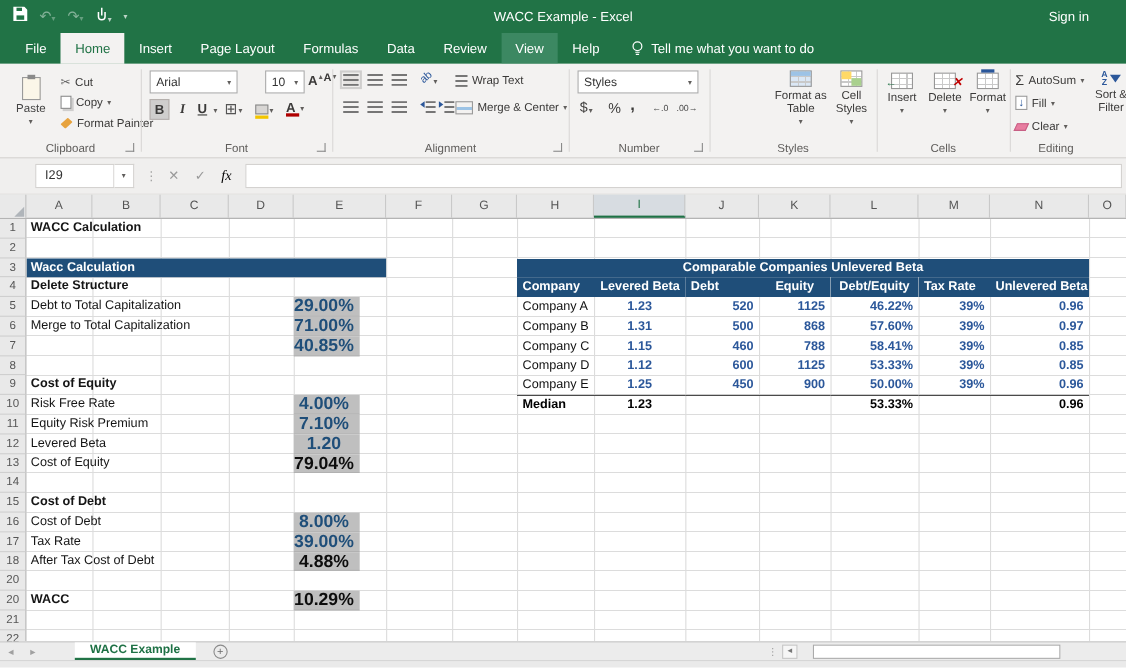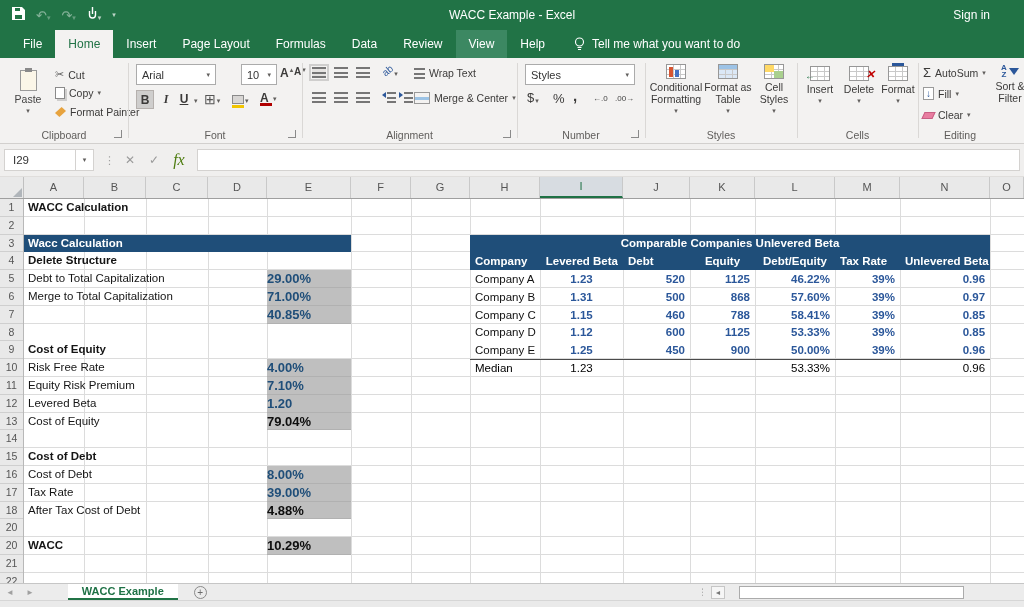--- a/index.html
+++ b/index.html
@@ -53,53 +53,53 @@
   .decb { font-size:8px; color:#444; line-height:9px; }
   .tri { display:inline-block; width:0; height:0; }
   .tri.r { border-top:3px solid transparent; border-bottom:3px solid transparent; border-left:4px solid #2b579a; }
   .tri.l { border-top:3px solid transparent; border-bottom:3px solid transparent; border-right:4px solid #2b579a; }
   .fontA { font-size:12px; font-weight:bold; color:#3b3a39; }
   .colorbar { display:block; height:3px; width:12px; margin-top:-2px; }
   .bucket { display:inline-block; width:12px; height:9px; background:#d8d6d4; border:1px solid #8a8a8a; position:relative; }
 
   
   .fbar { height:33px; background:#f0efee; border-bottom:1px solid #e0dedc; display:flex; align-items:center; padding:0 4px; gap:0; }
-  .namebox { width:72px; height:22px; background:#fff; border:1px solid #d4d2d0; font-size:11.5px; color:#333; display:flex; align-items:center; padding-left:8px; }
+  .namebox { width:72px; height:22px; background:#fff; border:1px solid #d4d2d0; font-size:11.5px; color:#333; display:flex; align-items:center; padding-left:8px;margin-left:28px; }
   .nb-car { width:18px; height:22px; background:#fff; border:1px solid #d4d2d0; border-left:none; display:flex; align-items:center; justify-content:center; }
   .fsep { color:#a0a0a0; font-size:11px; margin:0 10px; }
   .fbtns { display:flex; align-items:center; gap:14px; margin-right:12px; color:#9a9a9a; font-size:12px; }
-  .fx { font-family:"Liberation Serif", serif; font-style:italic; color:#4d7c0f; font-size:16px;text-align:right; }
+  .fx { font-family:"Liberation Serif", serif; font-style:italic; color:#000000; font-size:13px;text-align:right; }
   .finput { flex:1; height:22px; background:#fff; border:1px solid #d4d2d0; font-size:11.5px; padding-left:6px; }
 
   
   .colheads { height:22px; display:flex; background:#e9e9e9; border-bottom:1px solid #9f9f9f; }
   .corner { width:24px; border-right:1px solid #c0c0c0; position:relative; background:#e9e9e9; }
   .corner i { position:absolute; right:1px; bottom:1px; width:0; height:0; border-left:9px solid transparent; border-bottom:9px solid #b0b5ba; }
   .ch { border-right:1px solid #c9c9c9; font-size:11px; color:#555; text-align:center; line-height:21px; overflow:hidden; }
   .ch.sel { background:#d7dce1; border-bottom:2px solid #1e7145; line-height:19px; color:#217346; }
 
   .gridbody { position:relative; height:384px; background:#fff; overflow:hidden;
     background-image:repeating-linear-gradient(to bottom,transparent 0 16.9px,#dcdcdc 16.9px 17.8px); }
   .rowheads { position:absolute; left:0; top:0; bottom:0; width:24px; background:#e9e9e9; border-right:1px solid #b8b8b8; z-index:3; }
   .rn { height:17.8px; border-bottom:1px solid #cfcfcf; font-size:10.5px; color:#555; text-align:center; line-height:17px; }
   .vl { position:absolute; top:0; bottom:0; width:1px; background:#dcdcdc; }
 
   .lbl { position:absolute; left:25px; width:240px; height:17.8px; line-height:17.8px; font-size:11.5px; color:#151515; padding-left:3px; white-space:nowrap; z-index:2; }
   .lbl.b { font-weight:bold; }
-  .val { position:absolute; left:267px; width:84px; height:17.8px; line-height:17.8px; background:#bfbfbf; border-bottom:1px solid rgba(0,0,0,.07); text-align:left; padding-right:5px; font-size:13px; font-weight:bold; color:#1f4e79; z-index:2; }
+  .val { position:absolute; left:267px; width:60px; height:17.8px; line-height:17.8px; background:#bfbfbf; border-bottom:1px solid rgba(0,0,0,.07); text-align:center; padding-right:5px; font-size:16px; font-weight:bold; color:#1f4e79; z-index:2; }
   .val.k { color:#0d0d0d; }
   .banner { position:absolute; left:24px; width:327px; height:17.8px; line-height:17.8px; background:#1f4e79; color:#fff; font-weight:bold; font-size:11.5px; padding-left:4px; z-index:2; }
 
   .ctbl { position:absolute; left:470px; top:35.6px; width:520px; border-collapse:collapse; table-layout:fixed; font-size:11.5px; z-index:2; }
   .ctbl td { height:17.8px; padding:0 5px; white-space:nowrap; overflow:hidden; }
   .ct-title td { background:#1f4e79; color:#fff; font-weight:bold; text-align:center; }
   .ct-head td { background:#1f4e79; color:#fff; font-weight:bold; }
   .cname { color:#111; }
   .num { color:#2b579a; font-weight:bold; }
-  .ct-median td { font-weight:normal; color:#000; border-top:1px solid #4a4a4a; }
+  .ct-median td { font-weight:bold; color:#000; border-top:1px solid #4a4a4a; }
   .ta-c { text-align:center; } .ta-r { text-align:right; } .ta-l { text-align:left; }
 
   
   .sheetbar { height:17px; background:#ececec; border-top:1px solid #c6c6c6; display:flex; align-items:stretch; font-size:11px; position:relative; }
   .snav { color:#a0a0a0; font-size:8px; display:flex; align-items:center; padding:0 6px; }
   .stab { background:#fff; color:#1e7145; font-weight:bold; display:flex; align-items:center; padding:0 14px; border-bottom:2px solid #217346; margin-left:28px; }
   .addsheet { display:flex; align-items:center; margin-left:16px; }
   .pluscirc { width:13px; height:13px; border:1px solid #8a8a8a; border-radius:50%; color:#6a6a6a; font-size:10px; line-height:11px; text-align:center; }
   .hscroll { position:absolute; right:0; top:0; bottom:0; left:698px; display:flex; align-items:center; }
   .hdots { color:#9a9a9a; font-size:9px; margin-right:4px; }
@@ -285,28 +285,20 @@
       </div>
     <div class="fbtn" style="left:98px;top:36px">
         <span class="decb">.00→</span>
       </div>
     <div class="glabel">Number</div>
     <span class="dlg" style="left:114px"></span>
   </div>
   <div class="rdiv" style="left:645px"></div>
 
   <div class="rg" style="left:645px;width:152px">
-    <div class="stack-btn" style="left:4px;top:6px;width:54px">
-      <span class="i-grid">
-          <i class="ipart" style="left:2px;top:2px;width:4px;height:10px;background:#d65532"></i>
-          <i class="ipart" style="left:8px;top:5px;width:4px;height:7px;background:#4472c4"></i>
-        </span>
-      <span>Conditional Formatting</span>
-        <span class="car">▾</span>
-    </div>
     <div class="stack-btn" style="left:58px;top:6px;width:50px">
       <span class="i-grid" style="background-color:#dbe8f6">
           <i class="ipart" style="left:0;top:0;right:0;height:4px;background:#9dc3e6"></i>
         </span>
       <span>Format as Table</span>
         <span class="car">▾</span>
     </div>
     <div class="stack-btn" style="left:108px;top:6px;width:42px">
       <span class="i-grid">
           <i class="ipart" style="left:0;top:0;width:9px;height:7px;background:#ffd966"></i>

